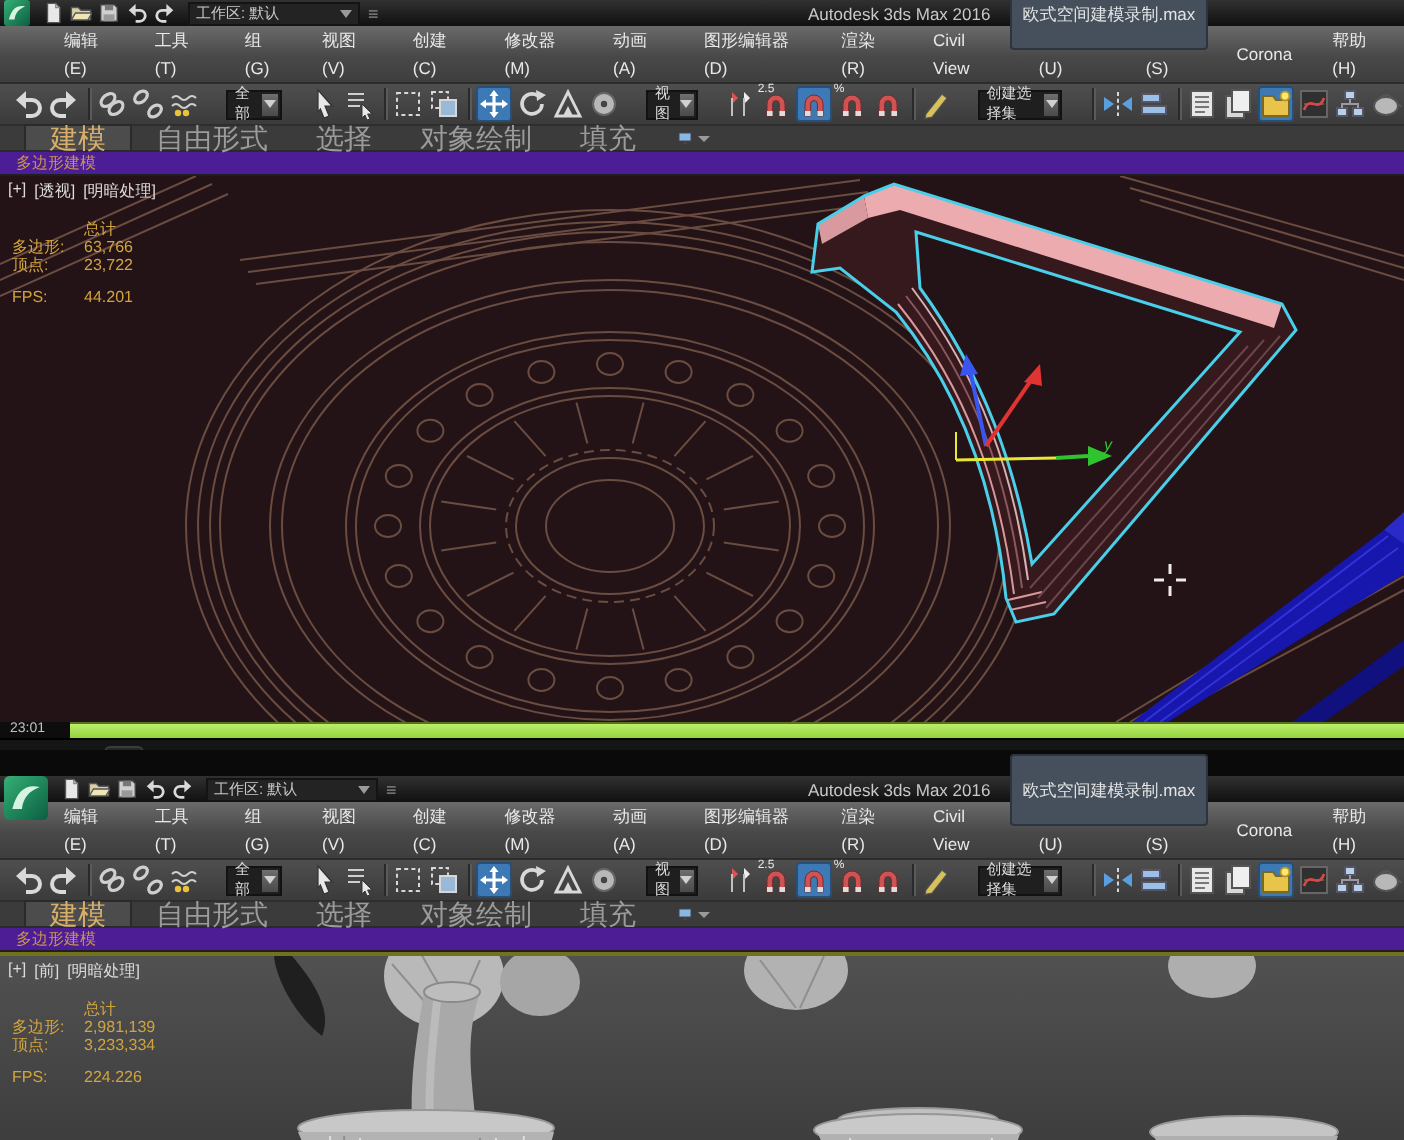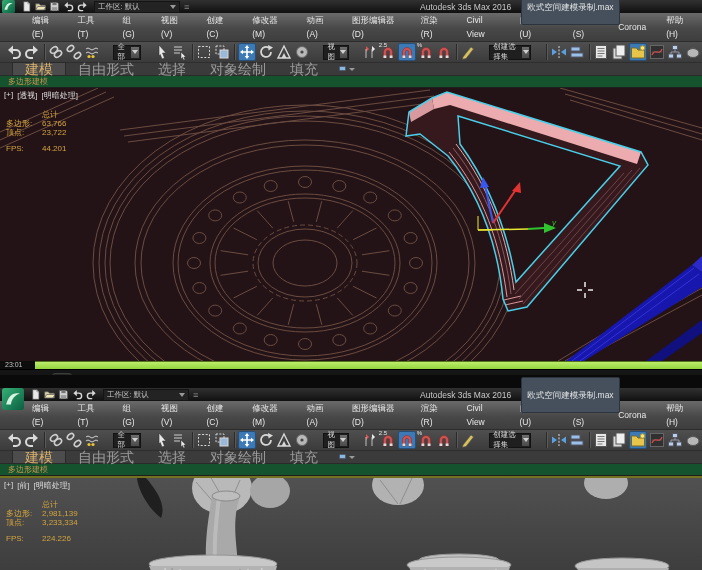--- a/index.html
+++ b/index.html
@@ -16,21 +16,21 @@
   .max-logo svg{width:13px;height:13px;display:block;}
   .big-logo .max-logo{width:24px;height:13px;overflow:visible;}
   .big-logo .max-logo svg{width:22px;height:22px;position:relative;z-index:9;}
   .qat{display:flex;align-items:center;gap:3px;margin-left:4px;}
   .qat svg{width:11px;height:11px;display:block;}
   .ws-box{margin-left:6px;width:78px;height:10px;background:#232323;border:1px solid #141414;
           color:#c8c8c8;font-size:7.5px;display:flex;align-items:center;padding:0 3px;}
   .ws-box .caret{margin-left:auto;width:0;height:0;border-left:3px solid transparent;
           border-right:3px solid transparent;border-top:4px solid #9a9a9a;}
   .ws-eq{color:#8a8a8a;font-size:9px;margin-left:4px;}
-  .title-text{position:absolute;left:420px;top:0;height:13px;display:flex;align-items:center;
+  .title-text{position:absolute;left:404px;top:0;height:13px;display:flex;align-items:center;
               gap:10px;font-size:8.5px;color:#c9c9c9;white-space:nowrap;}
   .doc-chip{background:#45505c;border:1px solid #2c343d;border-radius:2px;padding:12px 5px;
             color:#e3e3e3;line-height:10px;}
   .menubar{height:28px;background:linear-gradient(#6a6a6a,#484848 55%,#3e3e3e);
            display:flex;align-items:center;gap:0;padding-left:22px;position:relative;z-index:4;}
   .menu-item{font-size:8.5px;color:#e8e8e8;padding:0 10px;line-height:14px;cursor:default;}
   .toolbar{height:20px;background:linear-gradient(#4f4f4f,#3b3b3b);display:flex;align-items:center;
            padding-left:5px;border-top:1px solid #2c2c2c;border-bottom:1px solid #2e2e2e;}
   .tb-ic{width:16px;height:16px;margin:0 1px;position:relative;flex:0 0 auto;}
   .tb-ic svg{width:16px;height:16px;display:block;}
@@ -45,21 +45,21 @@
          border-top:4px solid #d0d0d0;}
   .tb-sup{position:absolute;top:-2px;left:-1px;font-size:6px;color:#e8e8e8;line-height:6px;z-index:2;}
   .ribbontabs{height:12px;background:#3b3b3b;display:flex;align-items:flex-end;padding-left:12px;
               border-bottom:1px solid #2a2a2a;}
   .rtab{font-size:14px;color:#9b9b9b;padding:0 12px;line-height:12px;}
   .rtab.active{background:#4c4c4c;color:#d8af6a;border:1px solid #2a2a2a;border-bottom:none;}
   .rtab-tools{display:flex;align-items:center;gap:2px;margin-left:8px;margin-bottom:2px;}
   .rtab-tools svg{width:9px;height:8px;}
   .rtab-tools i{width:0;height:0;border-left:3px solid transparent;border-right:3px solid transparent;
          border-top:3px solid #9a9a9a;}
-  .subtabrow{height:11px;background:#14532d;display:flex;align-items:center;border-bottom:1px solid #1f1f1f;}
+  .subtabrow{height:11px;background:#4c1d95;display:flex;align-items:center;border-bottom:1px solid #1f1f1f;}
   .subtab{font-size:8px;color:#c49552;padding:0 8px;}
   
   .vp{position:relative;}
   .vp svg.scene{display:block;}
   .vp-label{position:absolute;top:2px;left:4px;display:flex;gap:4px;font-size:8px;color:#dcdcdc;z-index:3;}
   .vp-stats{position:absolute;left:6px;top:22px;width:120px;font-size:8px;color:#d2a43e;
             line-height:9px;z-index:3;}
   .s-total{margin-left:36px;}
   .s-lab{display:inline-block;width:36px;}
   .fps-row{margin-top:7px;}

